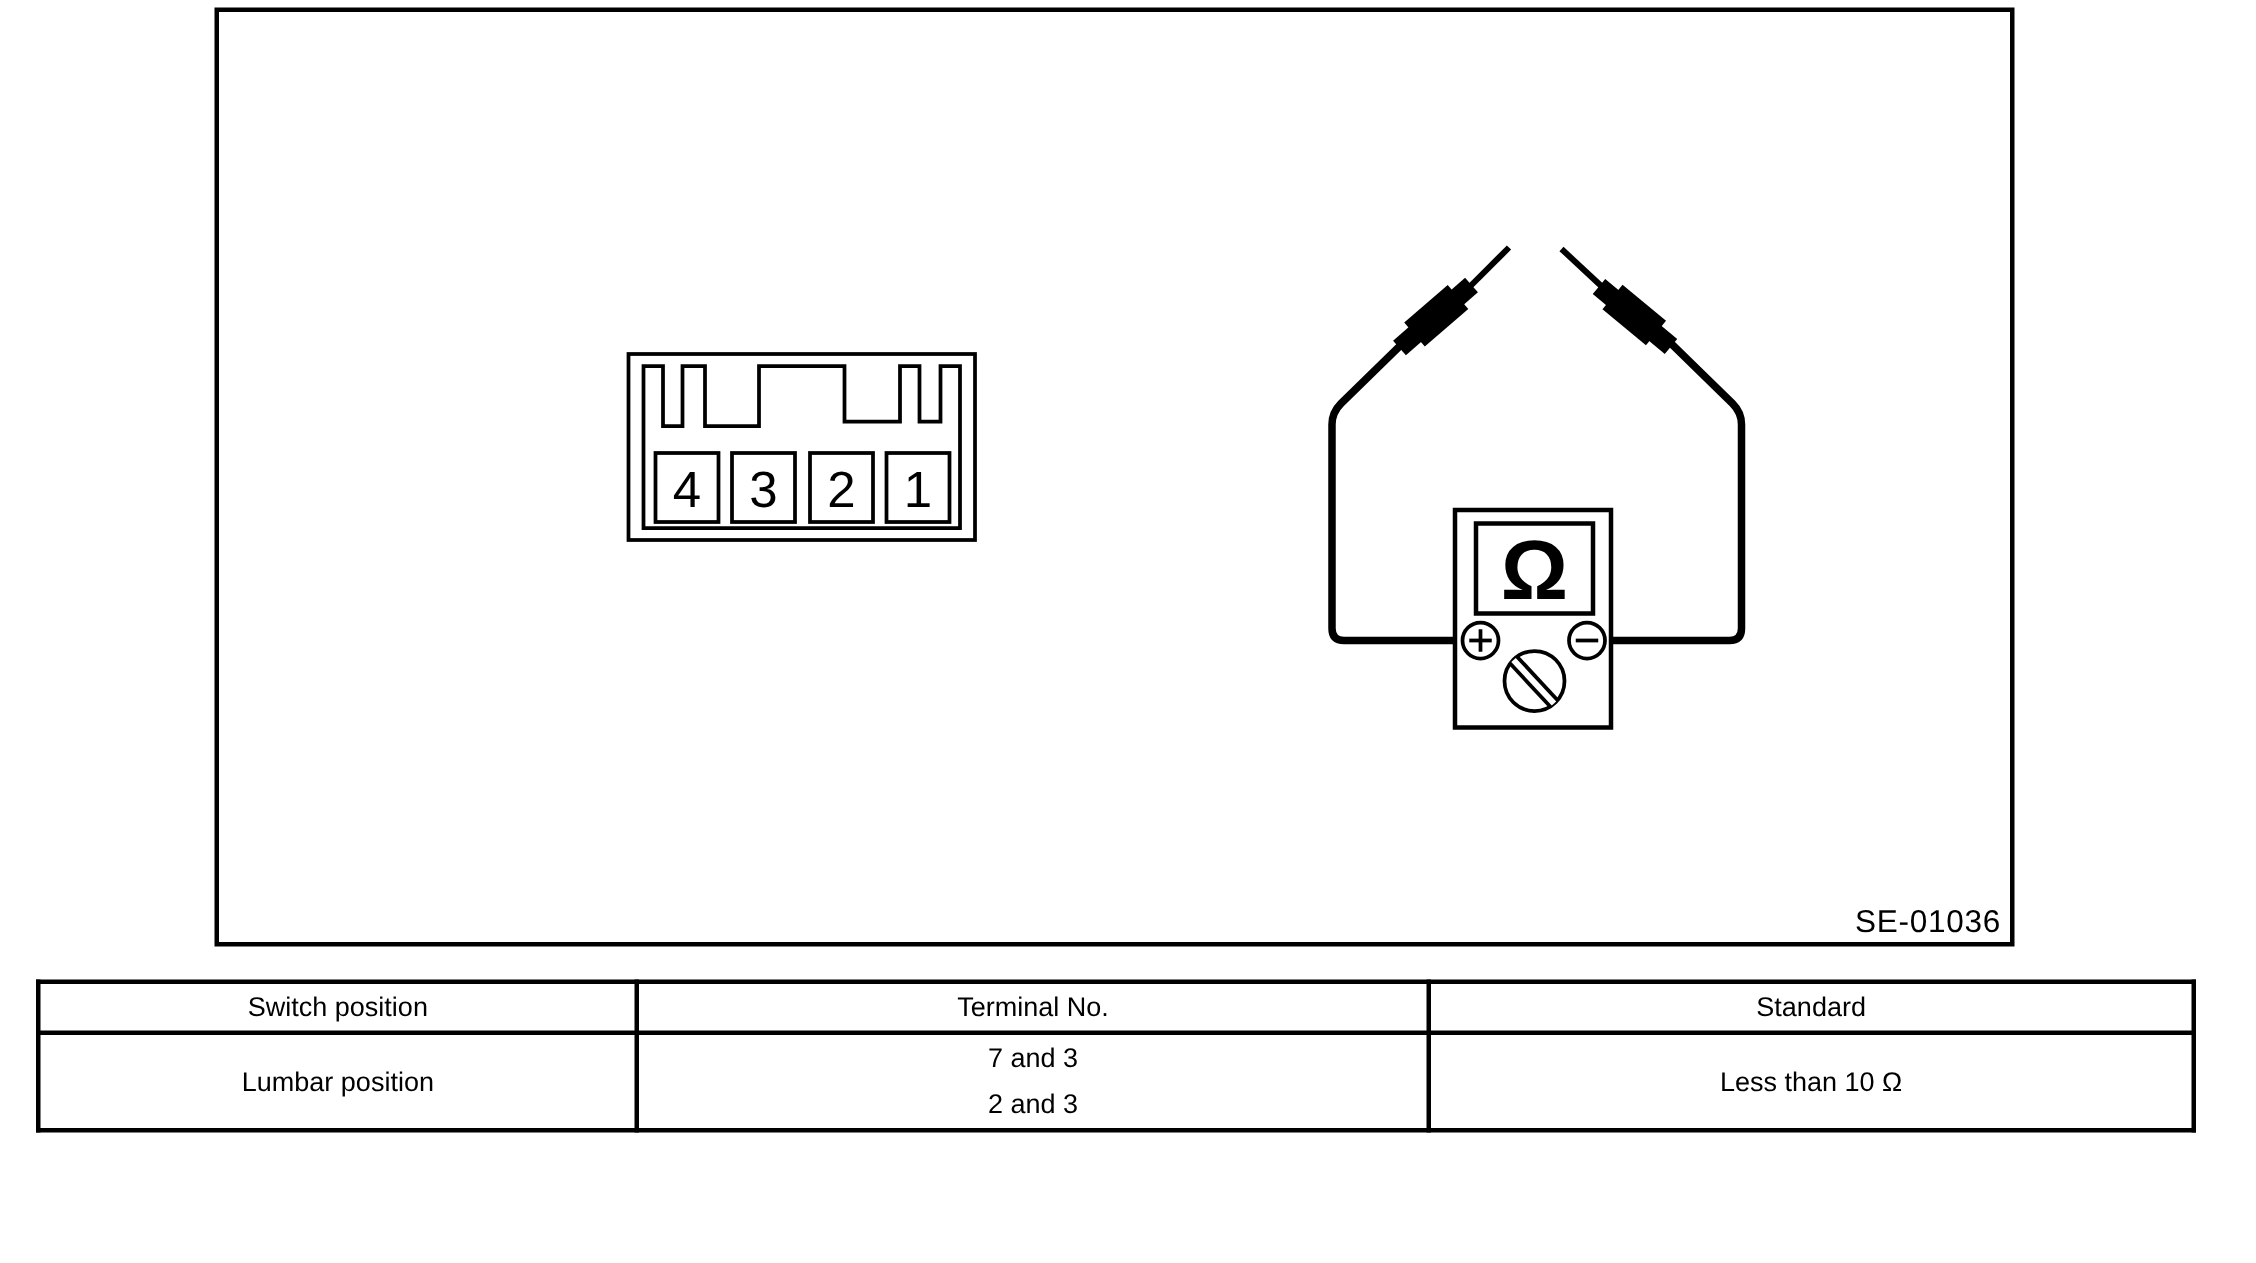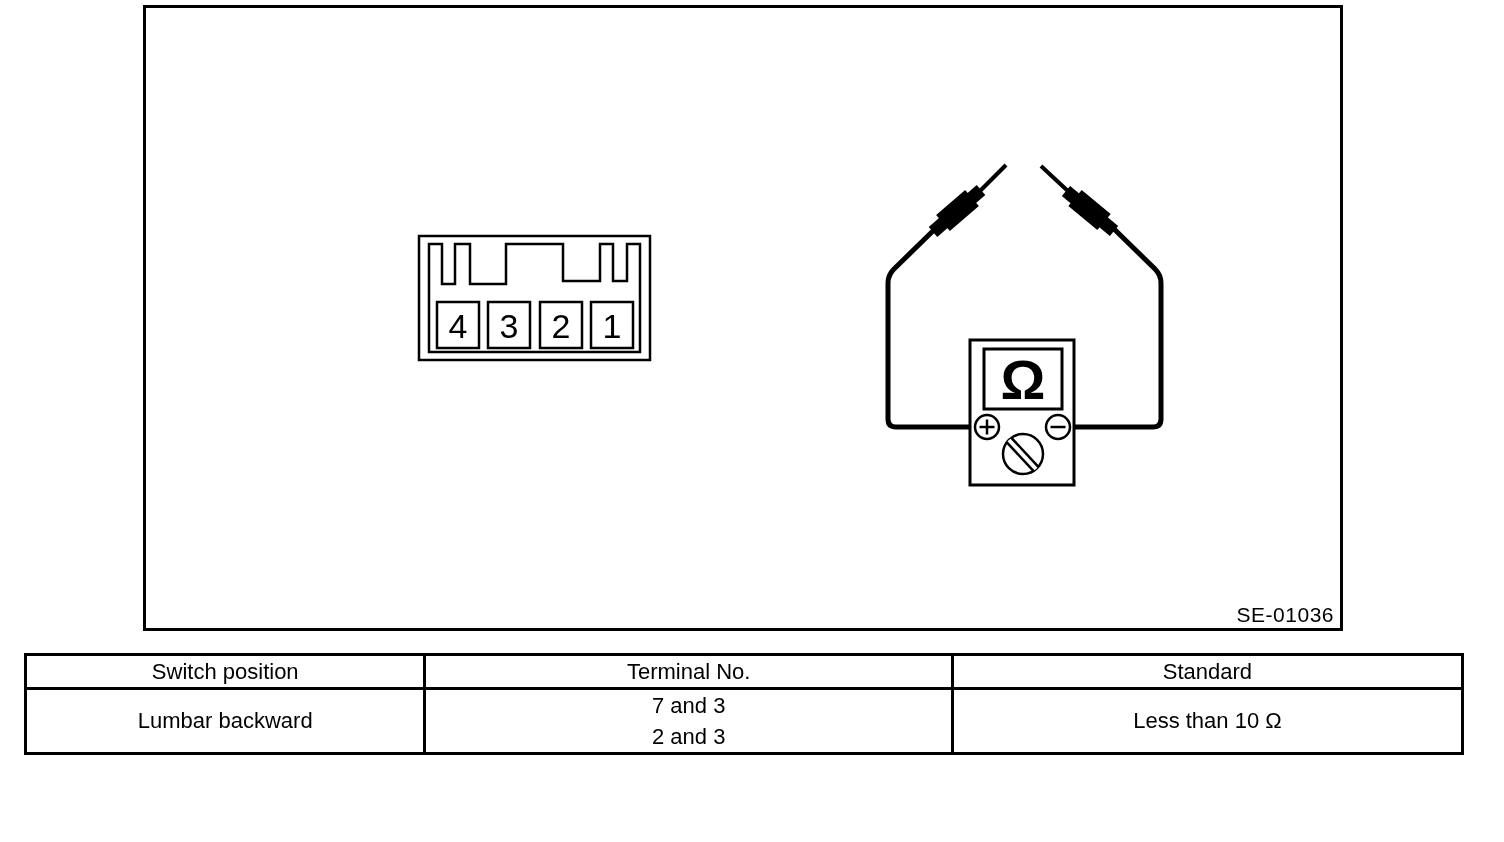--- a/index.html
+++ b/index.html
@@ -30,21 +30,21 @@
     letter-spacing: 0.5px;
     background: #fff;
     line-height: 1.1;
   }
   .spec-table {
     position: absolute;
     left: 24px; top: 653px;
     width: 1440px;
     border-collapse: collapse;
     table-layout: fixed;
-    font-size: 22px;
+    font-size: 18px;
     text-align: center;
   }
   .spec-table th, .spec-table td {
     border: 3px solid #000;
     font-weight: normal;
     vertical-align: middle;
     background: #fff;
   }
   .spec-table thead th { height: 34px; }
   .spec-table tbody td { height: 65px; }
@@ -123,21 +123,21 @@
   </colgroup>
   <thead>
     <tr>
       <th>Switch position</th>
       <th>Terminal No.</th>
       <th>Standard</th>
     </tr>
   </thead>
   <tbody>
     <tr>
-      <td>Lumbar backward</td>
+      <td>Lumbar position</td>
       <td>
         <div class="terminal-lines">
           <div>7 and 3</div>
           <div>2 and 3</div>
         </div>
       </td>
       <td>Less than 10 Ω</td>
     </tr>
   </tbody>
 </table>

